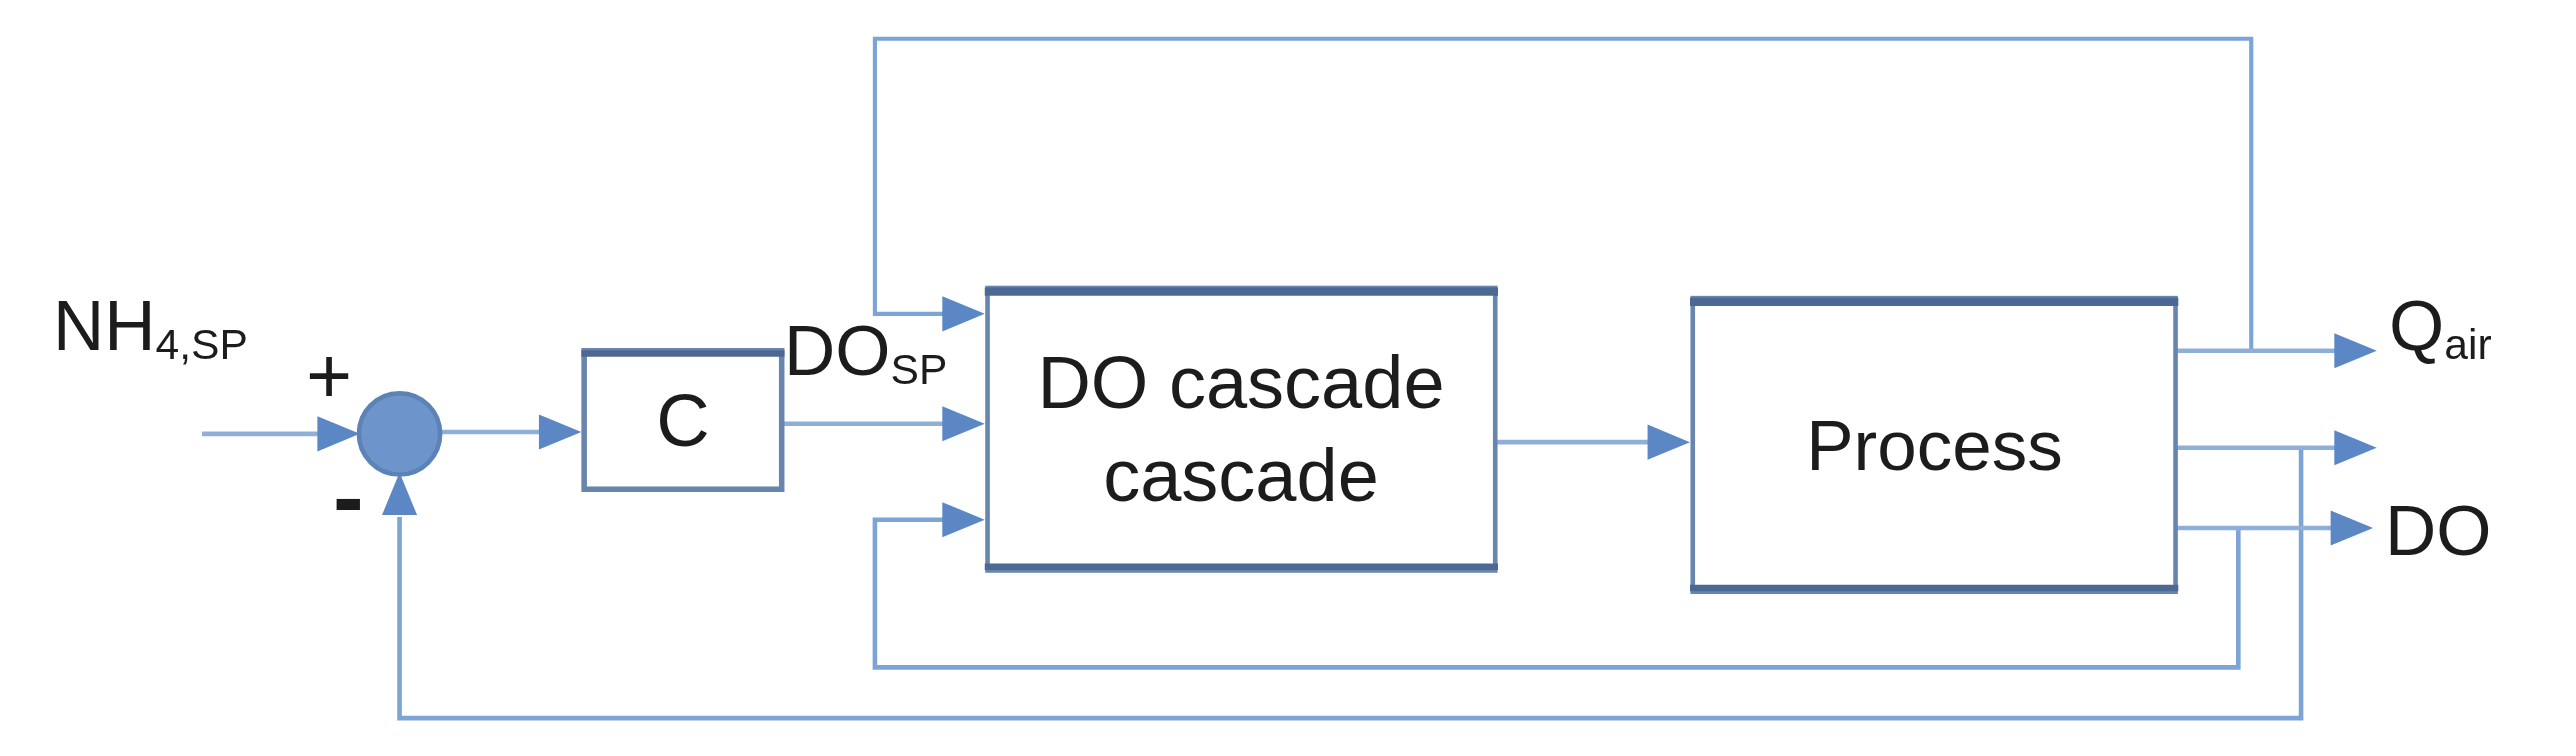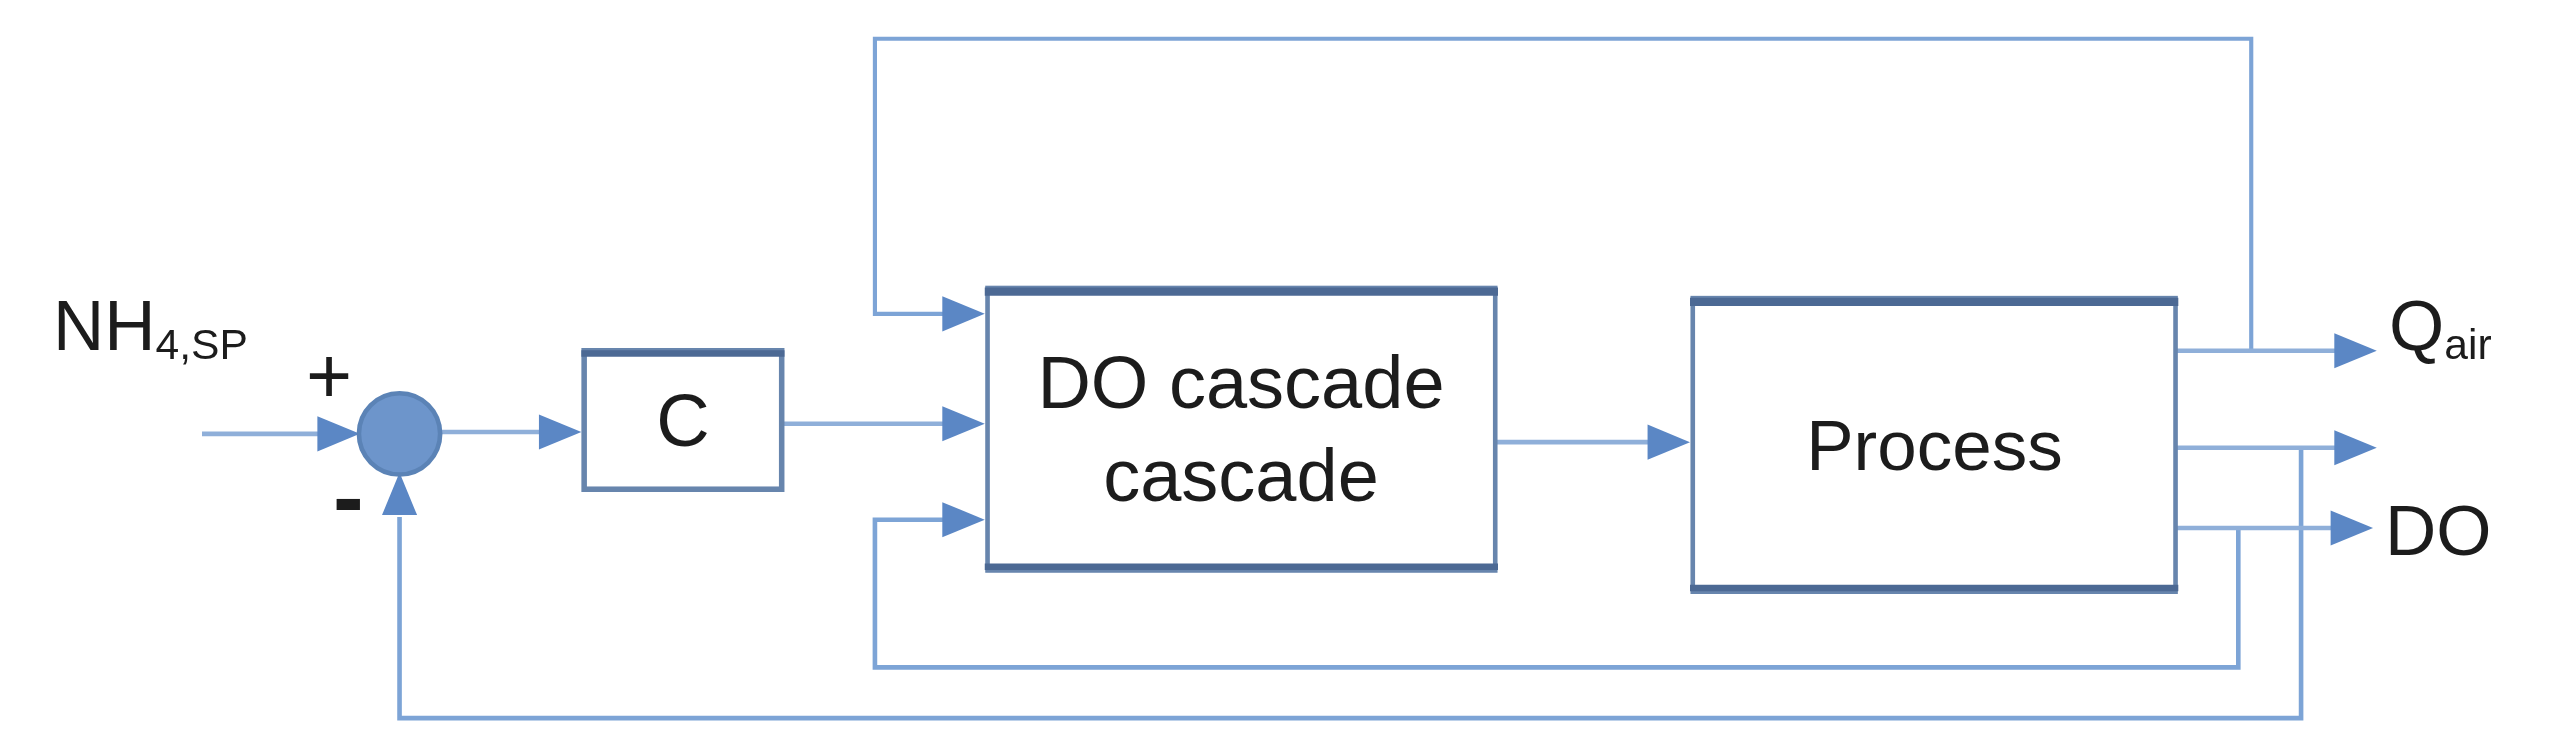--- a/index.html
+++ b/index.html
@@ -90,20 +90,23 @@
   <div class="lbl f86" style="left:53px;top:290px;">
     <span>NH</span><sub class="sb">4,SP</sub>
   </div>
 
   <div class="lbl plus" style="left:306px;top:336px;">+</div>
 
   <div class="lbl minus" style="left:333px;top:451px;">-</div>
 
   <div class="boxlbl f80" style="left:584px;top:351px;width:198px;height:139px;">C</div>
 
+  <div class="lbl f86" style="left:784px;top:315px;">
+    <span>DO</span><sub class="sb">SP</sub>
+  </div>
 
   <div class="boxlbl col f80" style="left:987px;top:288px;width:508px;height:283px;">
     <span>DO cascade</span>
     <span>cascade</span>
   </div>
 
   <div class="boxlbl f86" style="left:1693px;top:298px;width:483px;height:294px;">Process</div>
 
   <div class="lbl f86" style="left:2389px;top:290px;">
     <span>Q</span><sub class="sb">air</sub>

